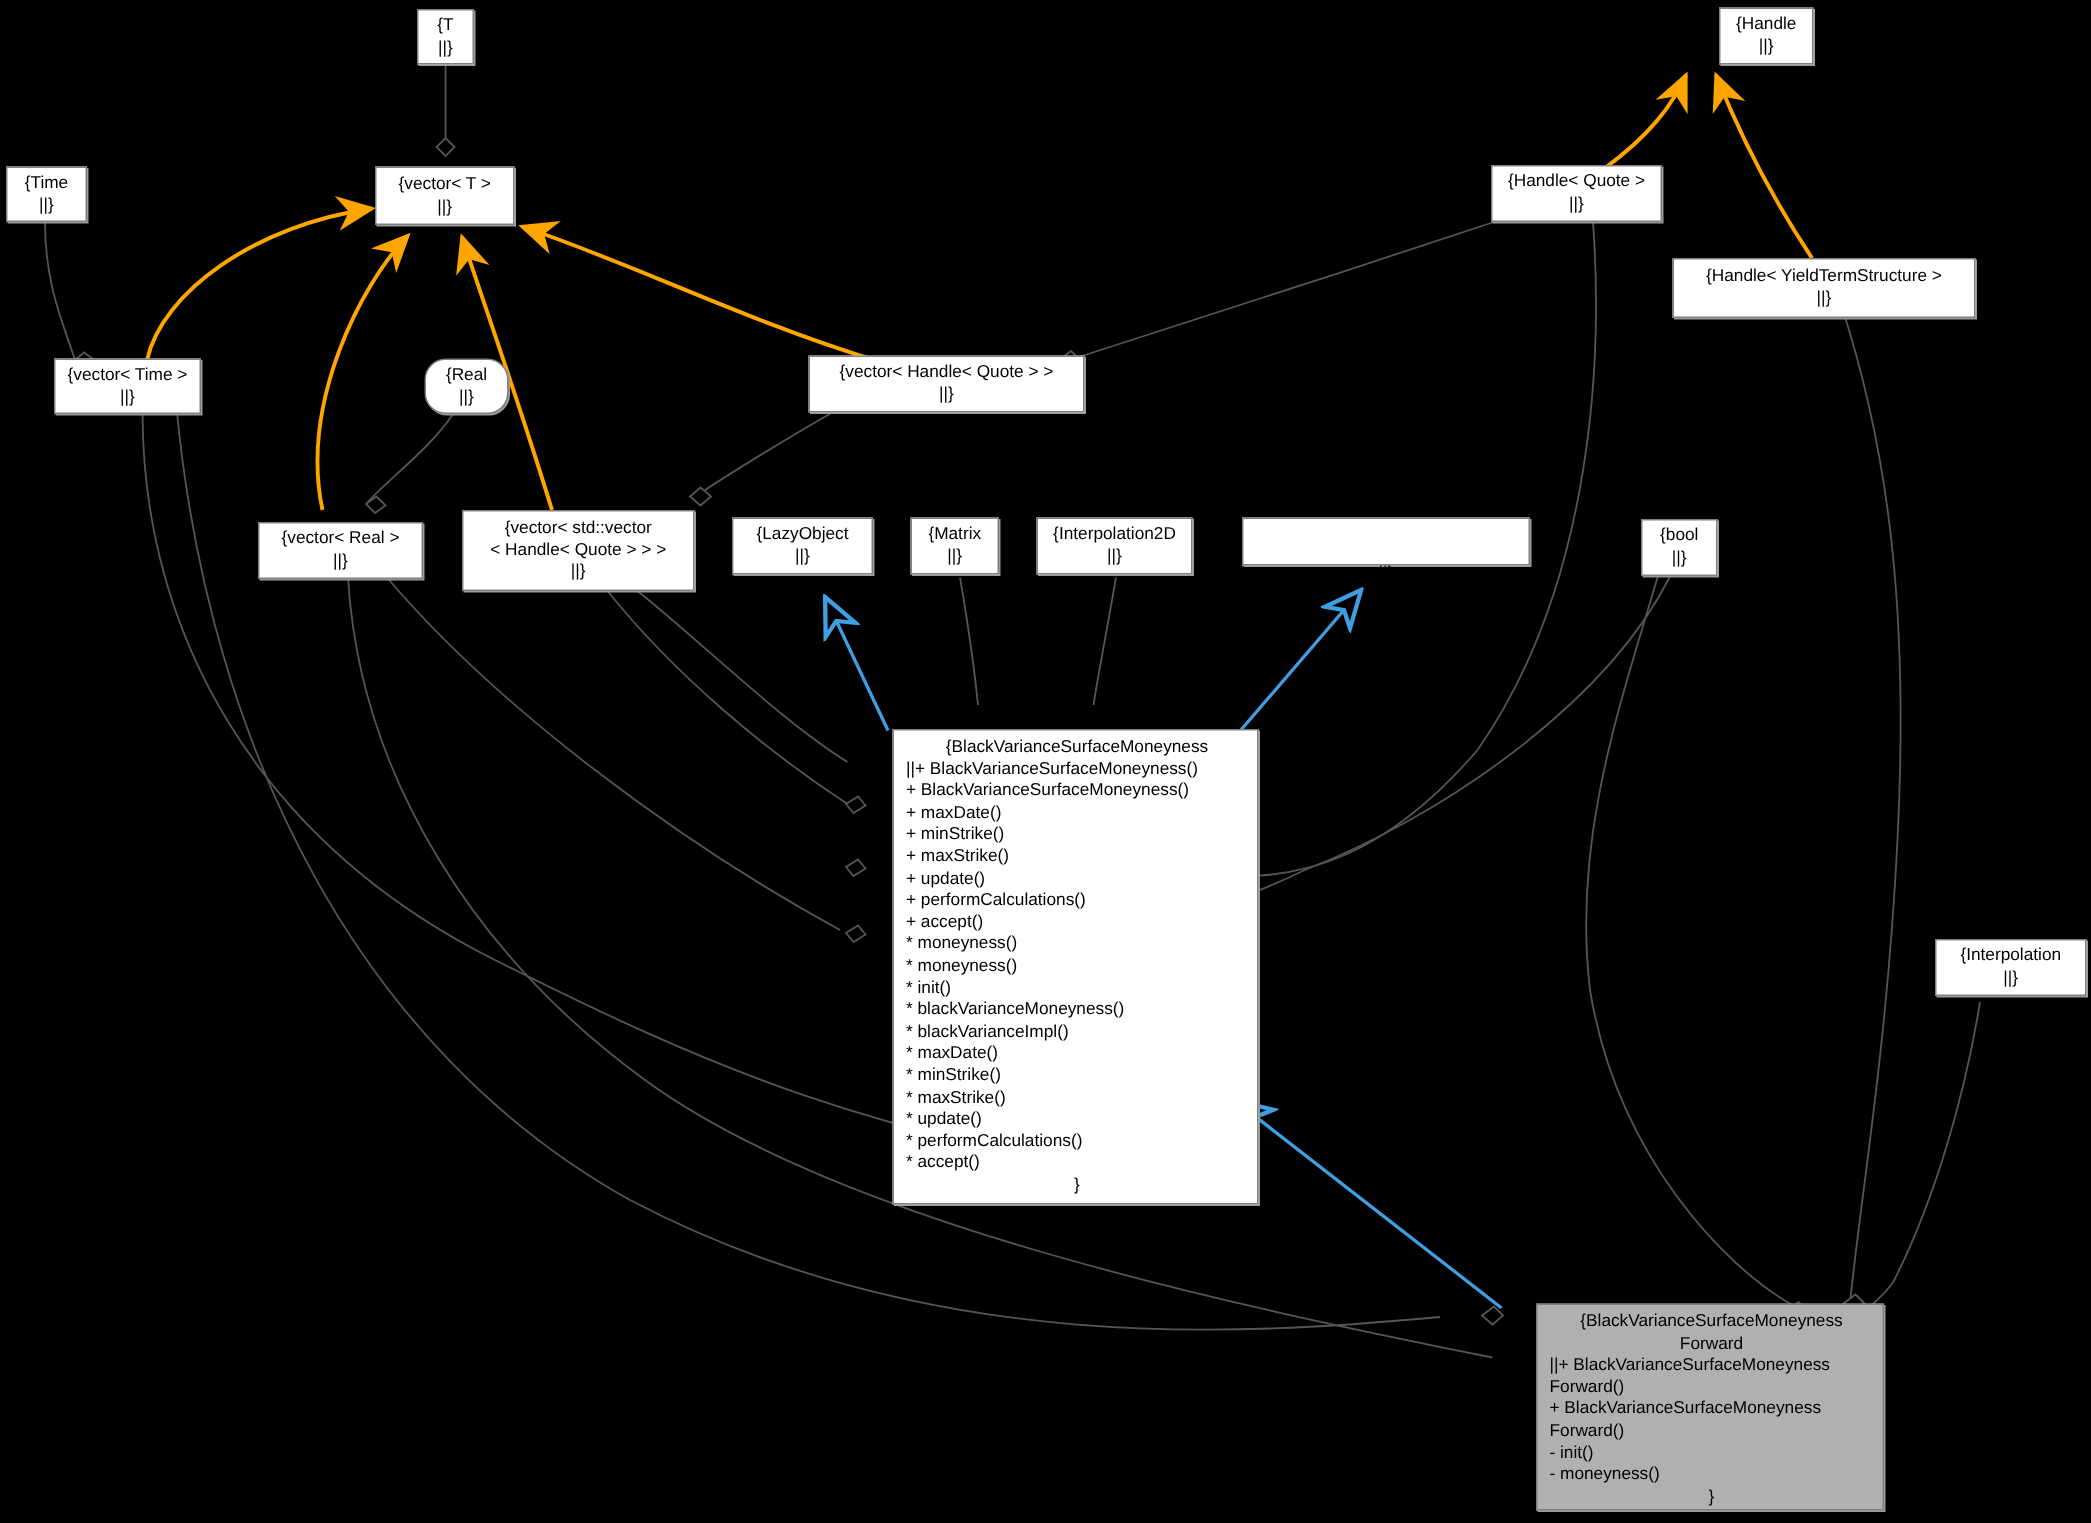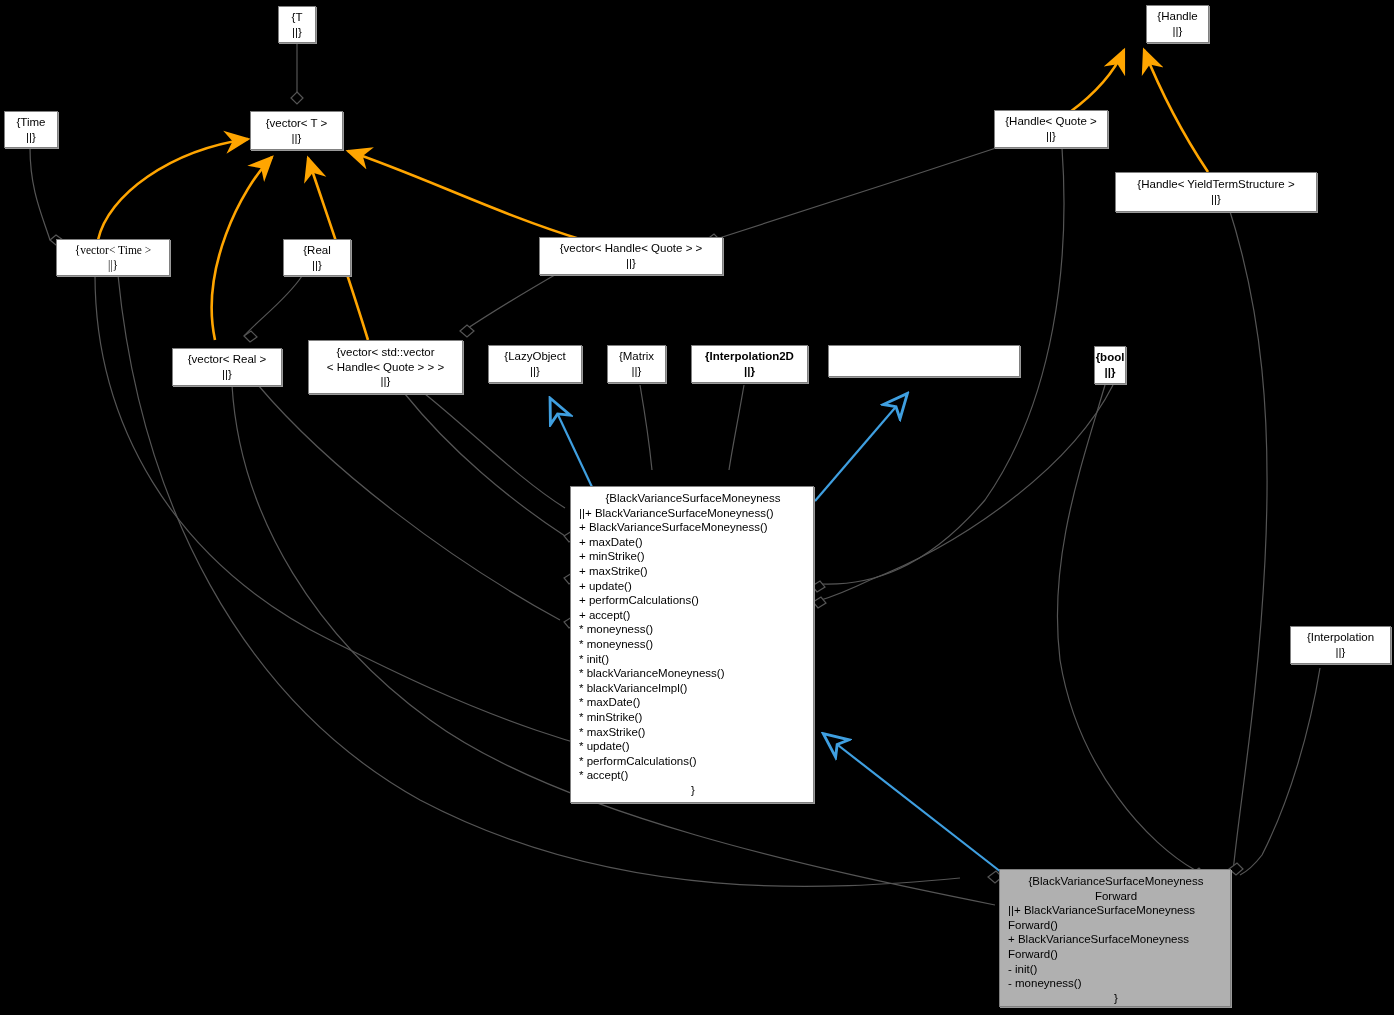--- a/index.html
+++ b/index.html
@@ -41,20 +41,21 @@
   }
   .node.gray {
     background: #b0b0b0;
   }
   .node .ln { display: block; }
   .node.methods {
     text-align: left;
     align-items: stretch;
     justify-content: flex-start;
     padding: 4px 6px 2px 8px;
+    margin-left: 25px;
   }
   .node.methods .title {
     text-align: center;
     display: block;
   }
   .node.methods .closer {
     text-align: center;
     display: block;
   }
   .node.methods .m { display: block; }
@@ -164,26 +165,26 @@
   <div class="node" style="left:4px; top:111px; width:54px; height:37px;">
     <span class="ln">{Time</span>
     <span class="ln">||}</span>
   </div>
 
   <div class="node" style="left:250px; top:111px; width:93px; height:39px;">
     <span class="ln">{vector&lt; T &gt;</span>
     <span class="ln">||}</span>
   </div>
 
-  <div class="node" style="left:56px; top:239px; width:114px; height:37px;font-family:Liberation Serif, serif;">
+  <div class="node" style="left:36px; top:239px; width:98px; height:37px;">
     <span class="ln">{vector&lt; Time &gt;</span>
     <span class="ln">||}</span>
   </div>
 
-  <div class="node" style="left:283px; top:239px; width:68px; height:37px;">
+  <div class="node" style="left:283px; top:239px; width:56px; height:37px;border-radius:14px;">
     <span class="ln">{Real</span>
     <span class="ln">||}</span>
   </div>
 
   <div class="node" style="left:172px; top:348px; width:110px; height:38px;">
     <span class="ln">{vector&lt; Real &gt;</span>
     <span class="ln">||}</span>
   </div>
 
   <div class="node" style="left:308px; top:340px; width:155px; height:54px;">
@@ -215,31 +216,31 @@
   <div class="node" style="left:488px; top:345px; width:94px; height:38px;">
     <span class="ln">{LazyObject</span>
     <span class="ln">||}</span>
   </div>
 
   <div class="node" style="left:607px; top:345px; width:59px; height:38px;">
     <span class="ln">{Matrix</span>
     <span class="ln">||}</span>
   </div>
 
-  <div class="node" style="left:691px; top:345px; width:117px; height:38px;font-weight:bold;">
+  <div class="node" style="left:691px; top:345px; width:104px; height:38px;">
     <span class="ln">{Interpolation2D</span>
     <span class="ln">||}</span>
   </div>
 
   <div class="node" style="left:828px; top:345px; width:192px; height:32px;gap:28px;">
     <span class="ln">{BlackVarianceTermStructure</span>
     <span class="ln">||}</span>
   </div>
 
-  <div class="node" style="left:1094px; top:346px; width:32px; height:38px;font-weight:bold;">
+  <div class="node" style="left:1094px; top:346px; width:51px; height:38px;">
     <span class="ln">{bool</span>
     <span class="ln">||}</span>
   </div>
 
   <div class="node" style="left:1290px; top:626px; width:101px; height:38px;">
     <span class="ln">{Interpolation</span>
     <span class="ln">||}</span>
   </div>
 
   <div class="node methods" style="left:570px; top:486px; width:244px; height:317px;">

